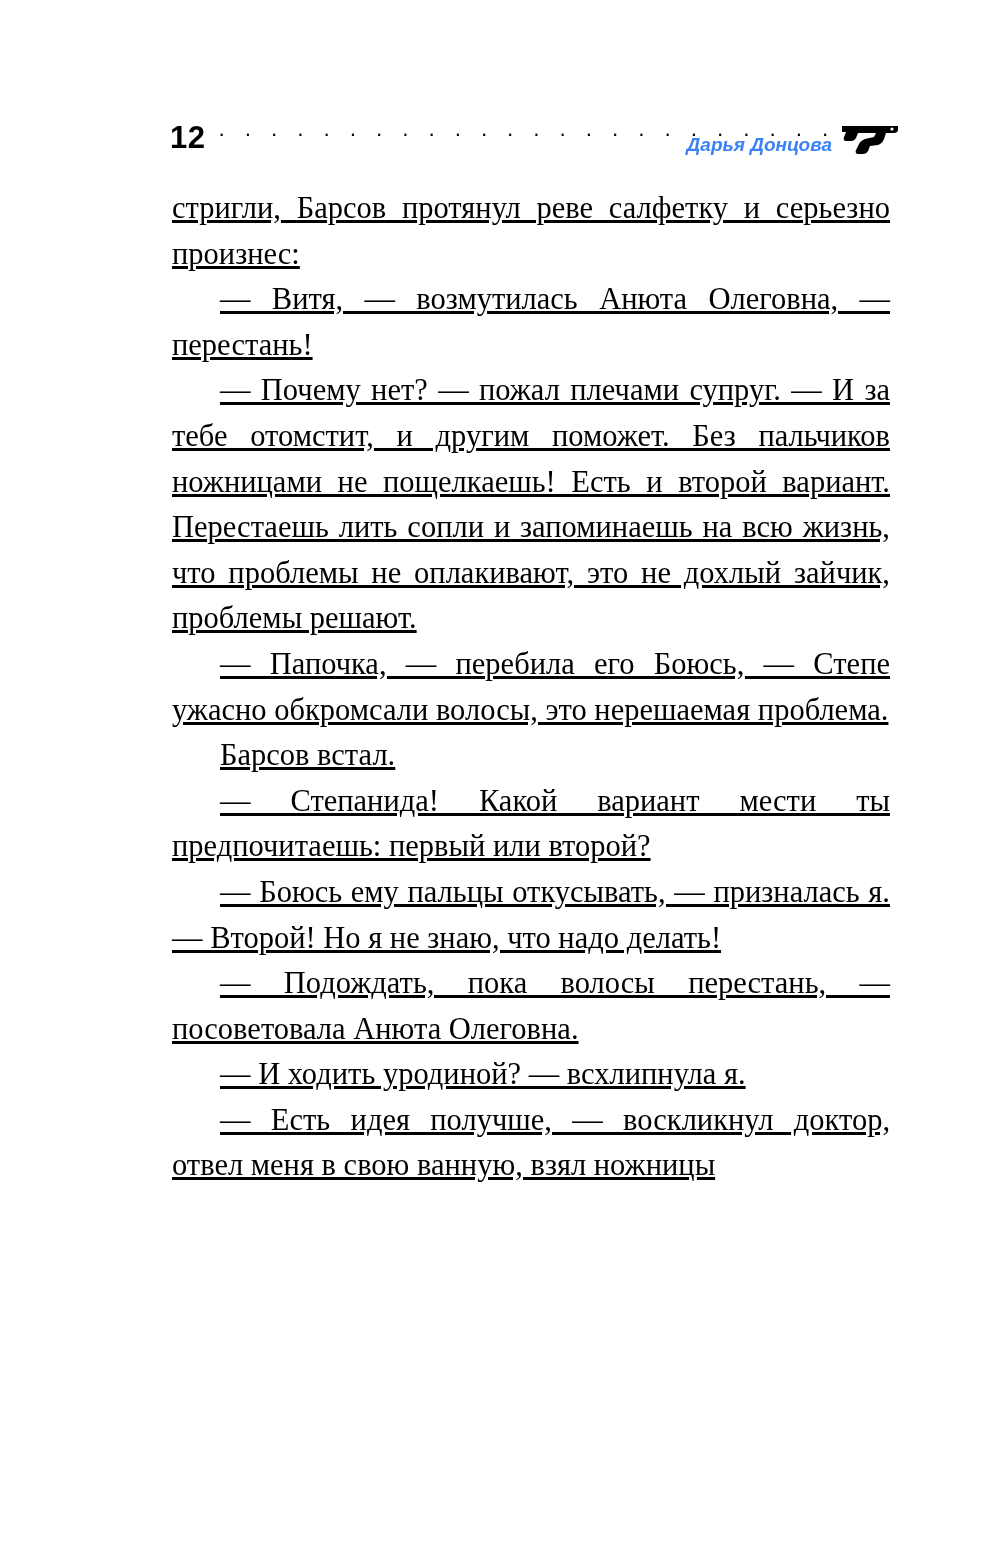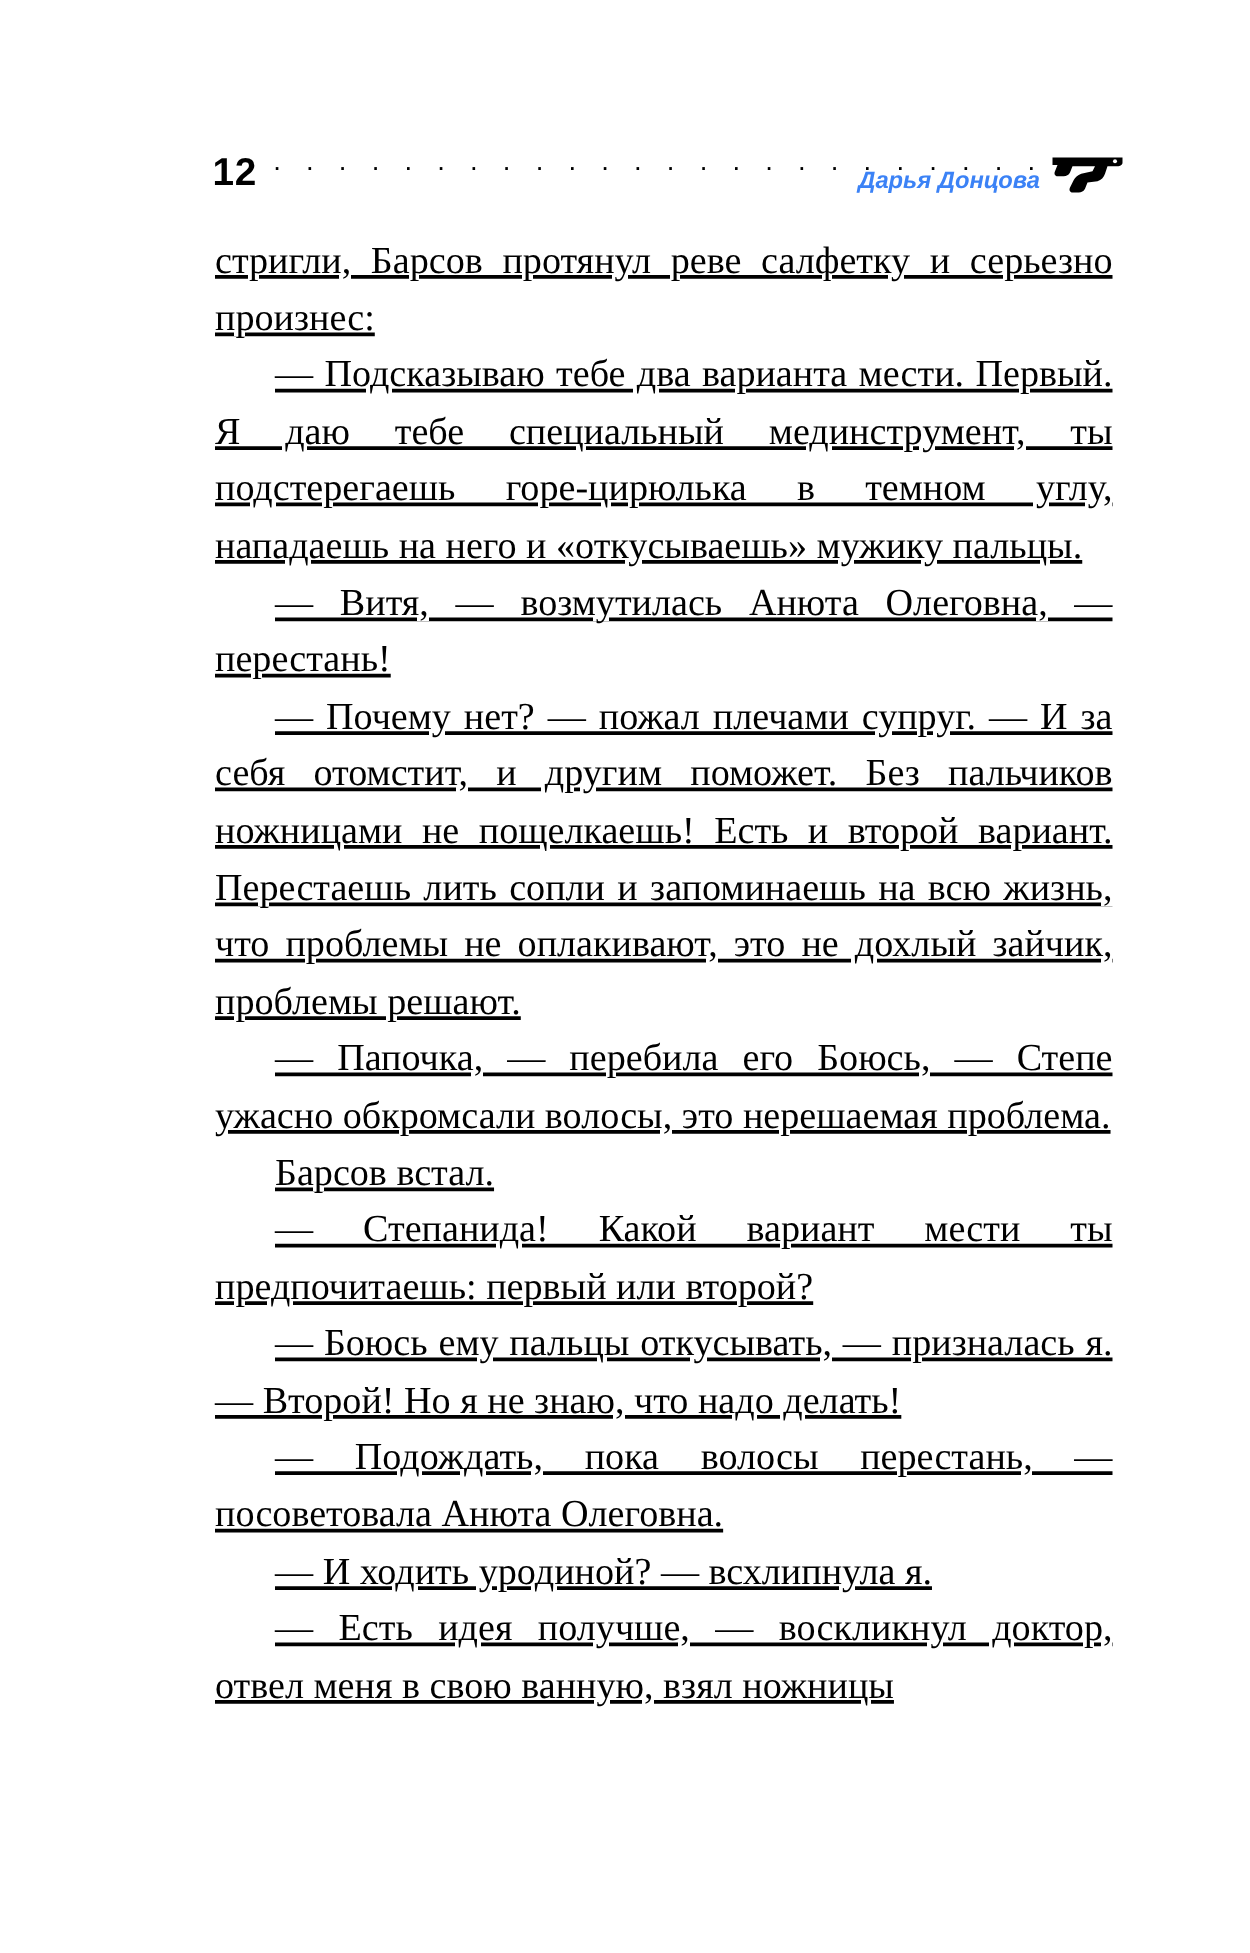--- a/index.html
+++ b/index.html
@@ -114,23 +114,22 @@
     <div class="dotline">· · · · · · · · · · · · · · · · · · · · · · · · · · · · · · · · · · · · · · · · · · · · · · · ·</div>
     <div class="author">Дарья Донцова</div>
     <svg class="gun" viewBox="0 0 62 38" xmlns="http://www.w3.org/2000/svg">
       <path d="M2 8 L58 8 L58 12 C58 14 56 15 54 15 L46 15 L44 21 C43 24 41 26 38 27 L30 28 L28 33 C27 35 25 36 23 36 L18 36 C16 36 15 34 16 32 L19 26 C20 24 22 22 25 21 L34 19 L36 15 L18 15 L16 20 C15 22 13 23 11 23 L6 23 C4 23 3 21 4 19 L6 14 L2 14 Z" fill="#000"></path>
       <circle cx="52" cy="11" r="1.6" fill="#fff"></circle>
     </svg>
   </div>
 
   <div class="body-text">
     <p class="noindent">стригли, Барсов протянул реве салфетку и серьезно произнес:</p>
-    <p>— Подсказываю тебе два варианта мести. Первый. Я даю тебе специальный мединструмент, ты подстерегаешь горе-цирюлька в темном углу, нападаешь на него и «откусываешь» мужику пальцы.</p>
     <p>— Витя, — возмутилась Анюта Олеговна, — перестань!</p>
-    <p>— Почему нет? — пожал плечами супруг. — И за себя отомстит, и другим поможет. Без пальчиков ножницами не пощелкаешь! Есть и второй вариант. Перестаешь лить сопли и запоминаешь на всю жизнь, что проблемы не оплакивают, это не дохлый зайчик, проблемы решают.</p>
+    <p>— Почему нет? — пожал плечами супруг. — И за тебе отомстит, и другим поможет. Без пальчиков ножницами не пощелкаешь! Есть и второй вариант. Перестаешь лить сопли и запоминаешь на всю жизнь, что проблемы не оплакивают, это не дохлый зайчик, проблемы решают.</p>
     <p>— Папочка, — перебила его Боюсь, — Степе ужасно обкромсали волосы, это нерешаемая проблема.</p>
     <p>Барсов встал.</p>
     <p>— Степанида! Какой вариант мести ты предпочитаешь: первый или второй?</p>
     <p>— Боюсь ему пальцы откусывать, — призналась я. — Второй! Но я не знаю, что надо делать!</p>
     <p>— Подождать, пока волосы перестань, — посоветовала Анюта Олеговна.</p>
     <p>— И ходить уродиной? — всхлипнула я.</p>
     <p>— Есть идея получше, — воскликнул доктор, отвел меня в свою ванную, взял ножницы</p>
   </div>
 
 </div>

